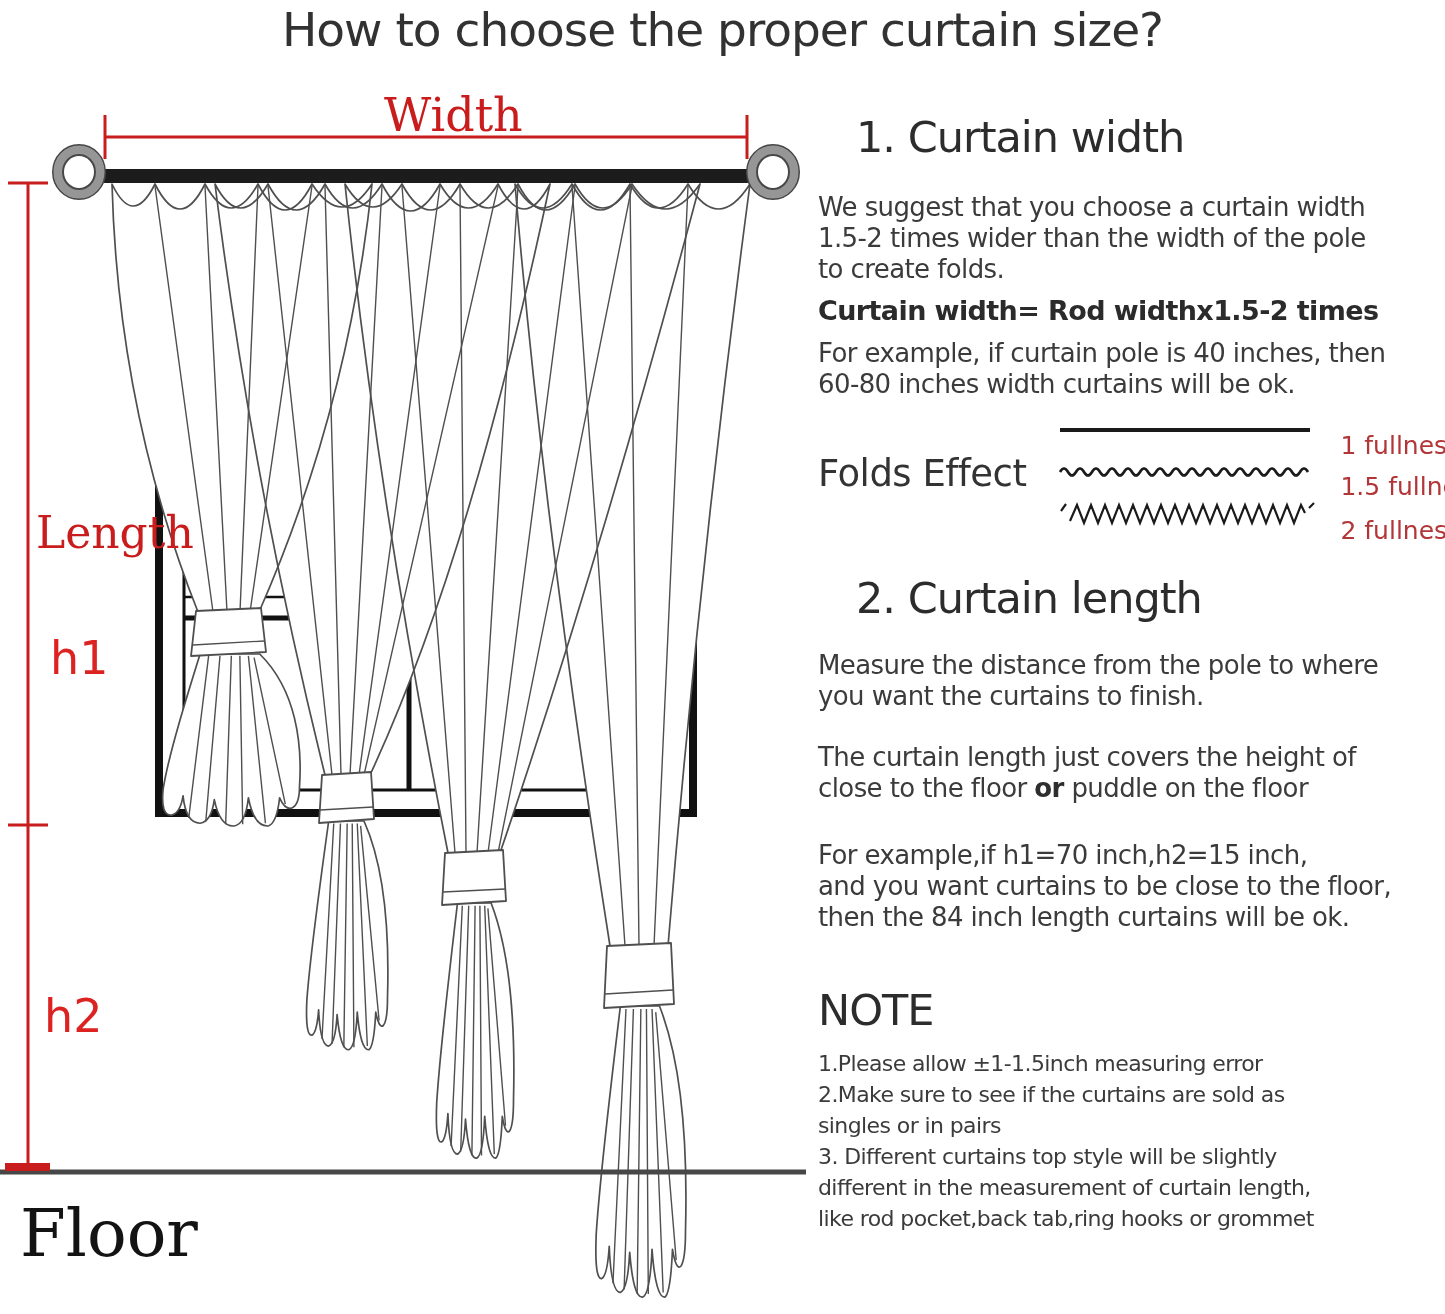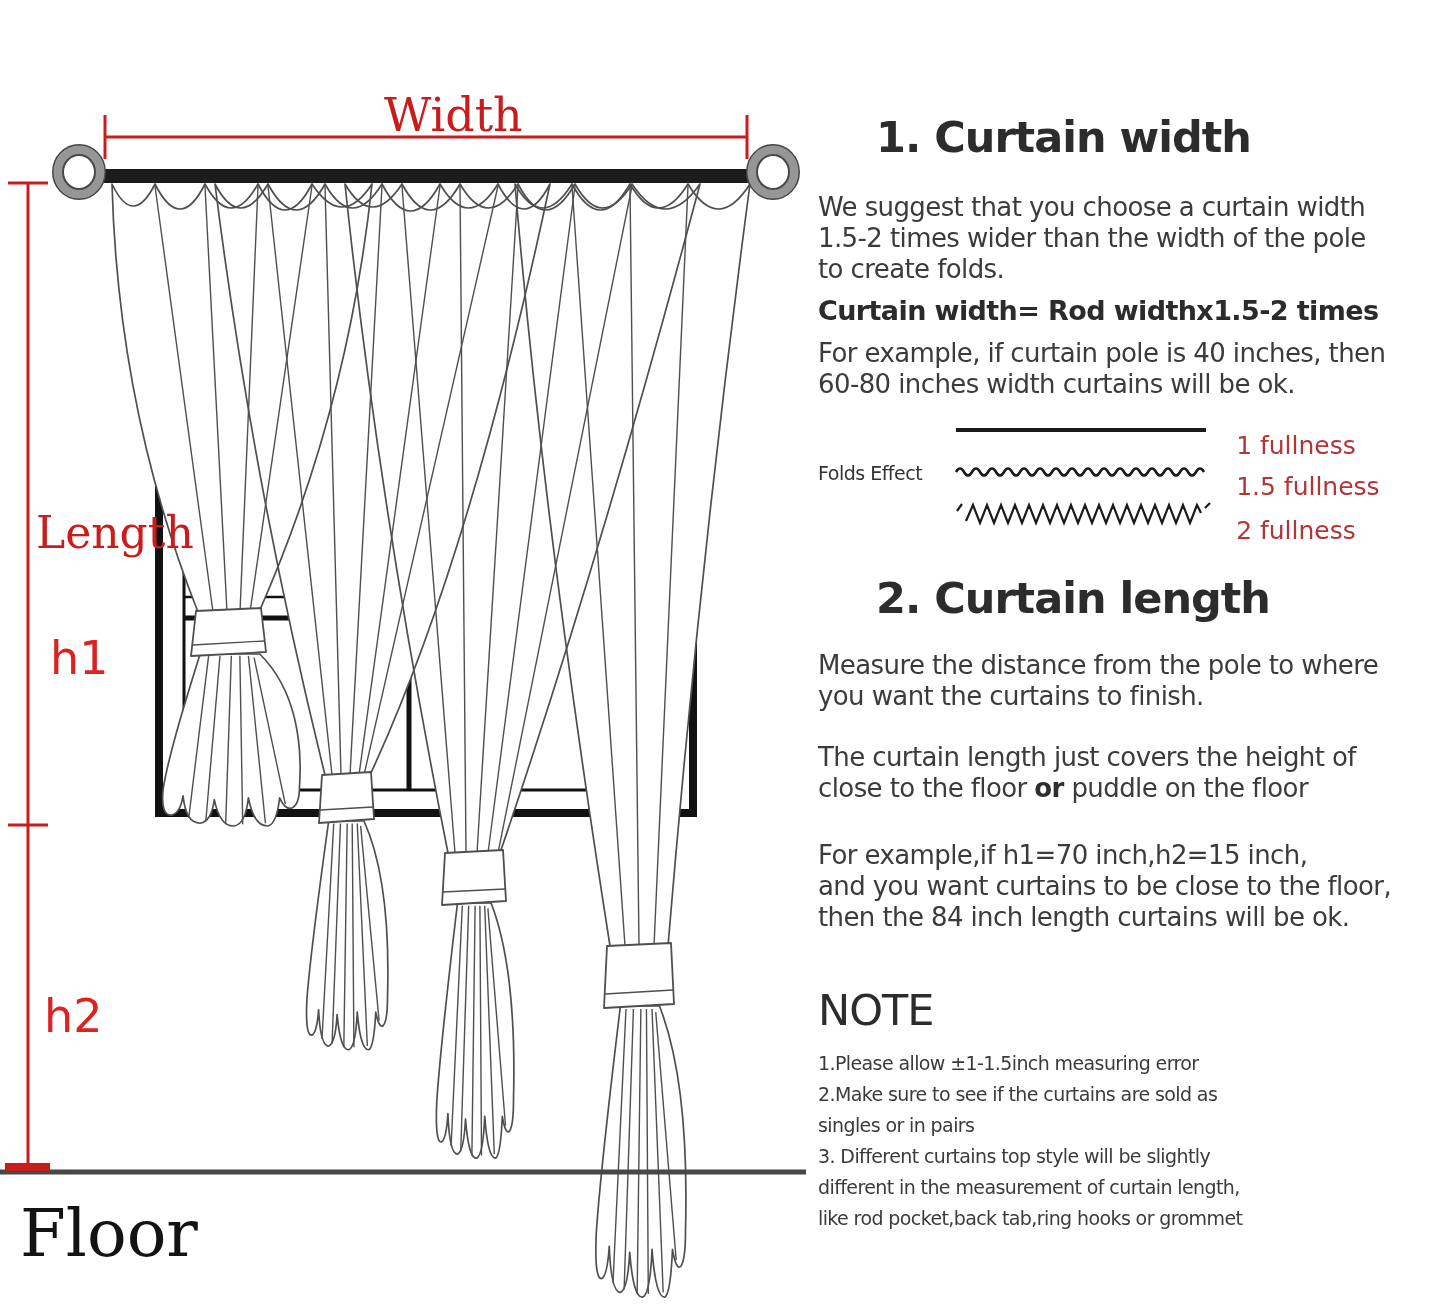--- a/index.html
+++ b/index.html
@@ -4,31 +4,31 @@
 <style>
   html,body{margin:0;padding:0;background:#fff;}
   #page{position:relative;width:1445px;height:1314px;background:#fff;overflow:hidden;
         font-family:"DejaVu Sans","Liberation Sans",sans-serif;color:#3a3a3a;}
   #diagram-svg{position:absolute;left:0;top:0;width:1445px;height:1314px;pointer-events:none;}
   .page-title{position:absolute;top:2px;left:0;width:100%;text-align:center;
       font-size:47px;letter-spacing:-1px;color:#323232;white-space:nowrap;}
   .rc{position:absolute;left:818px;top:0;width:640px;}
   .rc .blk{position:absolute;left:0;}
   .hsec{font-size:43px;letter-spacing:-1px;color:#2c2c2c;white-space:nowrap;}
-  .ind{margin-left:58px;font-weight:bold;}
+  .ind{margin-left:38px;}
   .body-line{font-size:26px;letter-spacing:-0.6px;line-height:31px;white-space:nowrap;color:#3b3b3b;}
   .bold{font-weight:bold;color:#2e2e2e;}
   .formula{font-size:27px;font-weight:bold;letter-spacing:-0.6px;color:#2b2b2b;white-space:nowrap;}
   .folds{display:flex;align-items:center;}
-  .folds-label{font-size:19px;letter-spacing:-0.5px;color:#333;margin-right:30px;white-space:nowrap;}
+  .folds-label{font-size:37px;letter-spacing:-0.5px;color:#333;margin-right:30px;white-space:nowrap;}
   .fold-rows{display:flex;flex-direction:column;}
   .fold-row{display:flex;align-items:center;height:41px;}
   .fold-row svg{display:block;}
   .fold-label{font-size:25px;color:#b23537;margin-left:22px;white-space:nowrap;margin-top:33px;}
-  .note-line{font-size:19px;letter-spacing:-0.6px;line-height:31px;white-space:nowrap;color:#3b3b3b;}
+  .note-line{font-size:22px;letter-spacing:-0.6px;line-height:31px;white-space:nowrap;color:#3b3b3b;}
 </style>
 </head>
 <body>
 
 <div id="page">
 
   <svg id="diagram-svg" viewBox="0 0 1445 1314" xmlns="http://www.w3.org/2000/svg">
     <defs>
 
       <g id="tailT">
@@ -114,20 +114,21 @@
       <line x1="5" y1="1167" x2="50" y2="1167" stroke-width="8"></line>
     </g>
 
     <text x="384" y="131" font-family="DejaVu Serif, Liberation Serif, serif" font-size="46" fill="#c91d1d">Width</text>
     <text x="36" y="548" font-family="DejaVu Serif, Liberation Serif, serif" font-size="44" fill="#c91d1d">Length</text>
     <text x="50" y="674" font-family="DejaVu Sans, sans-serif" font-size="46" fill="#d22">h1</text>
     <text x="44" y="1032" font-family="DejaVu Sans, sans-serif" font-size="46" fill="#d22">h2</text>
     <text x="20" y="1256" font-family="DejaVu Serif, Liberation Serif, serif" font-size="66" fill="#131313">Floor</text>
   </svg>
 
+  <div class="page-title">How to choose the proper curtain size?</div>
 
   <div class="rc">
 
     <div class="blk hsec ind" style="top:112px">1. Curtain width</div>
 
     <div class="blk" style="top:192px">
       <div class="body-line">We suggest that you choose a curtain width</div>
       <div class="body-line">1.5-2 times wider than the width of the pole</div>
       <div class="body-line">to create folds.</div>
     </div>

